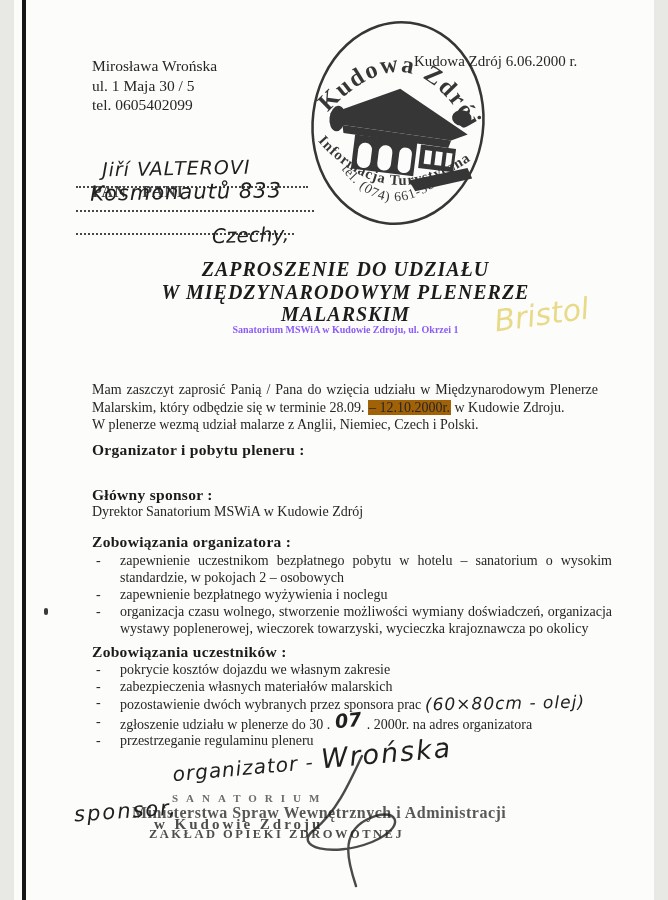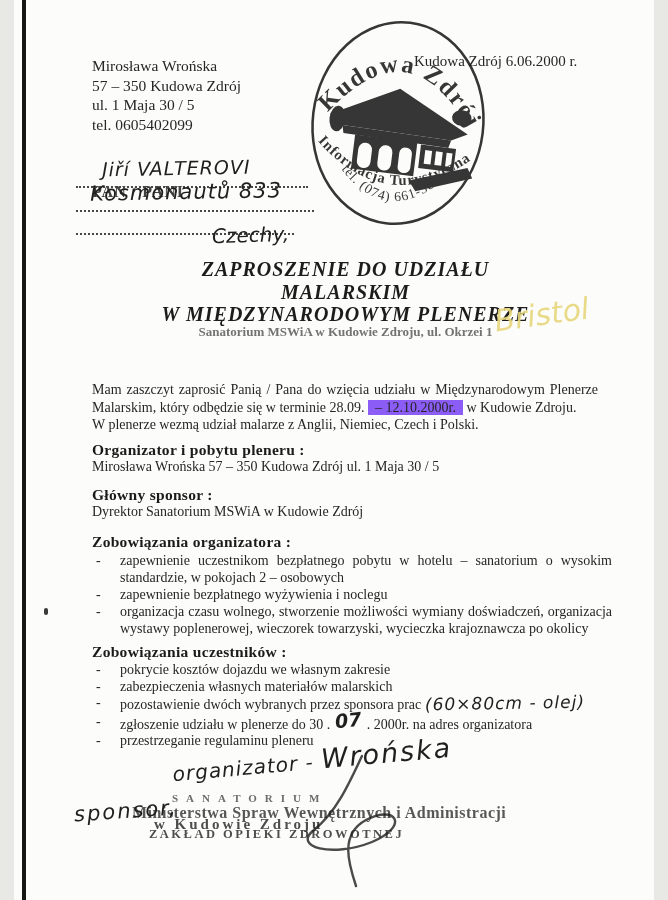--- a/index.html
+++ b/index.html
@@ -25,26 +25,26 @@
   .dots2{left:62px;top:190px;width:238px;}
   .dots3{left:62px;top:213px;width:218px;}
   .hw{font-family:"DejaVu Sans",sans-serif;font-style:italic;color:#1f1f1f;white-space:nowrap;}
   .hw-name{left:88px;top:157px;font-size:19px;transform:rotate(-1deg);letter-spacing:1px;}
   .hw-street{left:76px;top:180px;font-size:21px;transform:rotate(-1deg);letter-spacing:1px;}
   .hw-city{left:72px;top:205px;font-size:19px;letter-spacing:2px;}
   .hw-country{left:198px;top:223px;font-size:20px;transform:rotate(-2deg);}
   
   .title{left:64px;top:258px;width:535px;text-align:center;
          font-weight:bold;font-style:italic;font-size:20px;line-height:22.5px;letter-spacing:1px;color:#1c1c1c;}
-  .subtitle{left:64px;top:324px;width:535px;text-align:center;font-weight:bold;font-size:13px;color:#737373;}
+  .subtitle{left:64px;top:324px;width:535px;text-align:center;font-weight:bold;font-size:10px;color:#8b5cf6;}
   .bristol{left:480px;top:297px;font-size:30px;color:#e7d77d;transform:rotate(-8deg);opacity:.9;}
   
   .intro{left:78px;top:381px;width:506px;font-size:14px;line-height:17.5px;}
   .intro .p1{text-align:justify;}
-  .hl{background:#8b5cf6;padding:0 7px;}
+  .hl{background:#a16207;padding:0 1px;}
   
   .h-sec{font-weight:bold;font-size:15.5px;letter-spacing:.3px;color:#1b1b1b;}
   .org-head{left:78px;top:441px;}
   .org-text{left:78px;top:459px;font-size:14px;}
   .spon-head{left:78px;top:486px;}
   .spon-text{left:78px;top:504px;font-size:14px;text-align:right;}
   .zob1-head{left:78px;top:533px;}
   .zob1-list{left:78px;top:552px;width:520px;font-size:14px;line-height:17px;}
   .zob2-head{left:78px;top:643px;}
   .zob2-list{left:78px;top:662px;width:520px;font-size:14px;line-height:16.5px;}
@@ -69,21 +69,20 @@
 </head>
 <body>
 
 <div class="page">
 
   <div class="abs scan-edge"></div>
   <div class="abs speck"></div>
 
   <div class="abs sender">
     <div>Mirosława Wrońska</div>
-    <div>57 – 350 Kudowa Zdrój</div>
     <div>ul. 1 Maja 30 / 5</div>
     <div>tel. 0605402099</div>
   </div>
 
   <div class="abs dateline">Kudowa Zdrój 6.06.2000 r.</div>
 
   <svg class="abs stamp-oval" width="196" height="222" viewBox="0 0 200 226">
     <g transform="rotate(7 100 113)" fill="none" stroke="none" opacity="0.88">
       <defs>
         <path id="arcTop" d="M 16 128 Q 100 -6 184 128"></path>
@@ -126,33 +125,32 @@
   <div class="abs pan-label">PAN / PANI</div>
   <div class="abs dots dots1"></div>
   <div class="abs dots dots2"></div>
   <div class="abs dots dots3"></div>
   <div class="abs hw hw-name">Jiří VALTEROVI</div>
   <div class="abs hw hw-street">Kosmonautů 833</div>
   <div class="abs hw hw-country">Czechy,</div>
 
   <div class="abs title">
     <div>ZAPROSZENIE DO UDZIAŁU</div>
+    <div>W MIĘDZYNARODOWYM PLENERZE</div>
     <div>MALARSKIM</div>
-    <div>W MIĘDZYNARODOWYM PLENERZE</div>
   </div>
   <div class="abs subtitle">Sanatorium MSWiA w Kudowie Zdroju, ul. Okrzei 1</div>
   <div class="abs hw bristol">Bristol</div>
 
   <div class="abs intro">
     <div class="p1"><span>Mam zaszczyt zaprosić Panią / Pana do wzięcia udziału w Międzynarodowym Plenerze Malarskim, który odbędzie się w terminie 28.09. </span><span class="hl">– 12.10.2000r.</span><span> w Kudowie Zdroju.</span></div>
     <div>W plenerze wezmą udział malarze z Anglii, Niemiec, Czech i Polski.</div>
   </div>
 
   <div class="abs h-sec org-head">Organizator i pobytu pleneru :</div>
-  <div class="abs org-text">Mirosława Wrońska 57 – 350 Kudowa Zdrój ul. 1 Maja 30 / 5</div>
   <div class="abs h-sec spon-head">Główny sponsor :</div>
   <div class="abs spon-text">Dyrektor Sanatorium MSWiA w Kudowie Zdrój</div>
 
   <div class="abs h-sec zob1-head">Zobowiązania organizatora :</div>
   <div class="abs zob1-list">
     <div class="li">
         <span class="dash">-</span>
         <span class="txt">zapewnienie uczestnikom bezpłatnego pobytu w hotelu – sanatorium o wysokim standardzie, w pokojach 2 – osobowych</span>
       </div>
     <div class="li">

